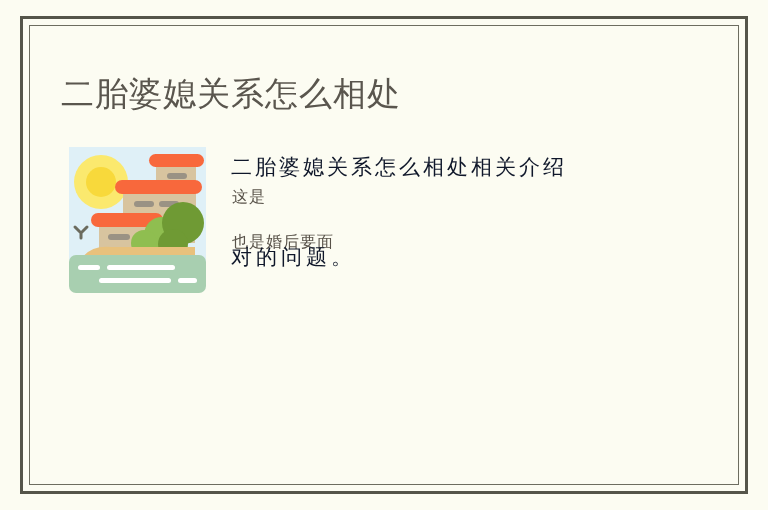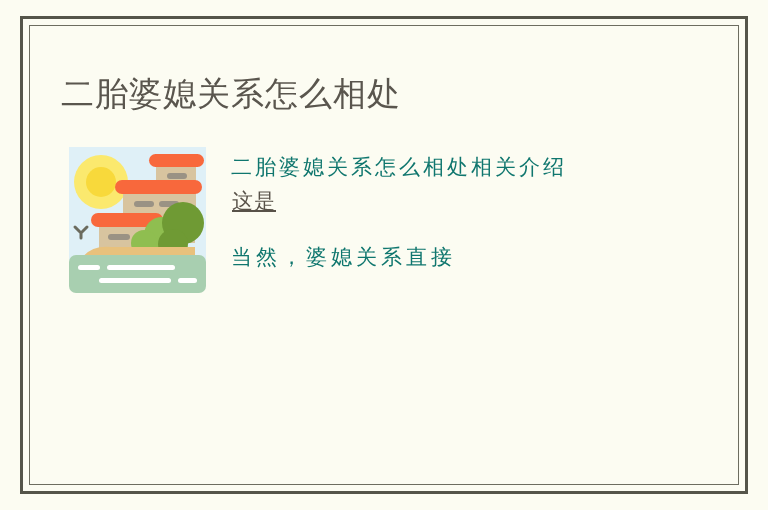--- a/index.html
+++ b/index.html
@@ -95,31 +95,30 @@
     position: relative;
     height: 45px;
     white-space: nowrap;
   }
   .text-line .primary {
     position: absolute;
     left: 0;
     top: 8px;
     font-size: 21px;
     letter-spacing: 2.5px;
-    color: #0f766e;
+    color: #0f172a;
   }
   
   .text-line .overlap {
     position: absolute;
     left: 1px;
     top: -3px;
-    font-size: 21px;
+    font-size: 16px;
     letter-spacing: 1px;
     color: #585249;
-    text-decoration: underline;
   }
   .line-wide .primary { letter-spacing: 3px; }
   .line-tight .primary { letter-spacing: 4px; }
 </style>
 </head>
 <body>
 
 <div id="page">
 
   <div class="frame-outer"></div>
@@ -173,21 +172,21 @@
         <span class="overlap"></span>
         <span class="primary">二胎婆媳关系怎么相处相关介绍</span>
       </div>
 
 
 
       <div class="text-line line-tight">
         <span class="overlap">这是</span>
       </div>
 
+      <div class="text-line line-tight">
+        <span class="overlap">也是婚后要面</span>
+        <span class="primary">对的问题。</span>
+      </div>
 
-      <div class="text-line line-tight">
-        <span class="overlap"></span>
-        <span class="primary">当然，婆媳关系直接</span>
-      </div>
 
     </div>
   </div>
 </div>
 
 </body></html>

